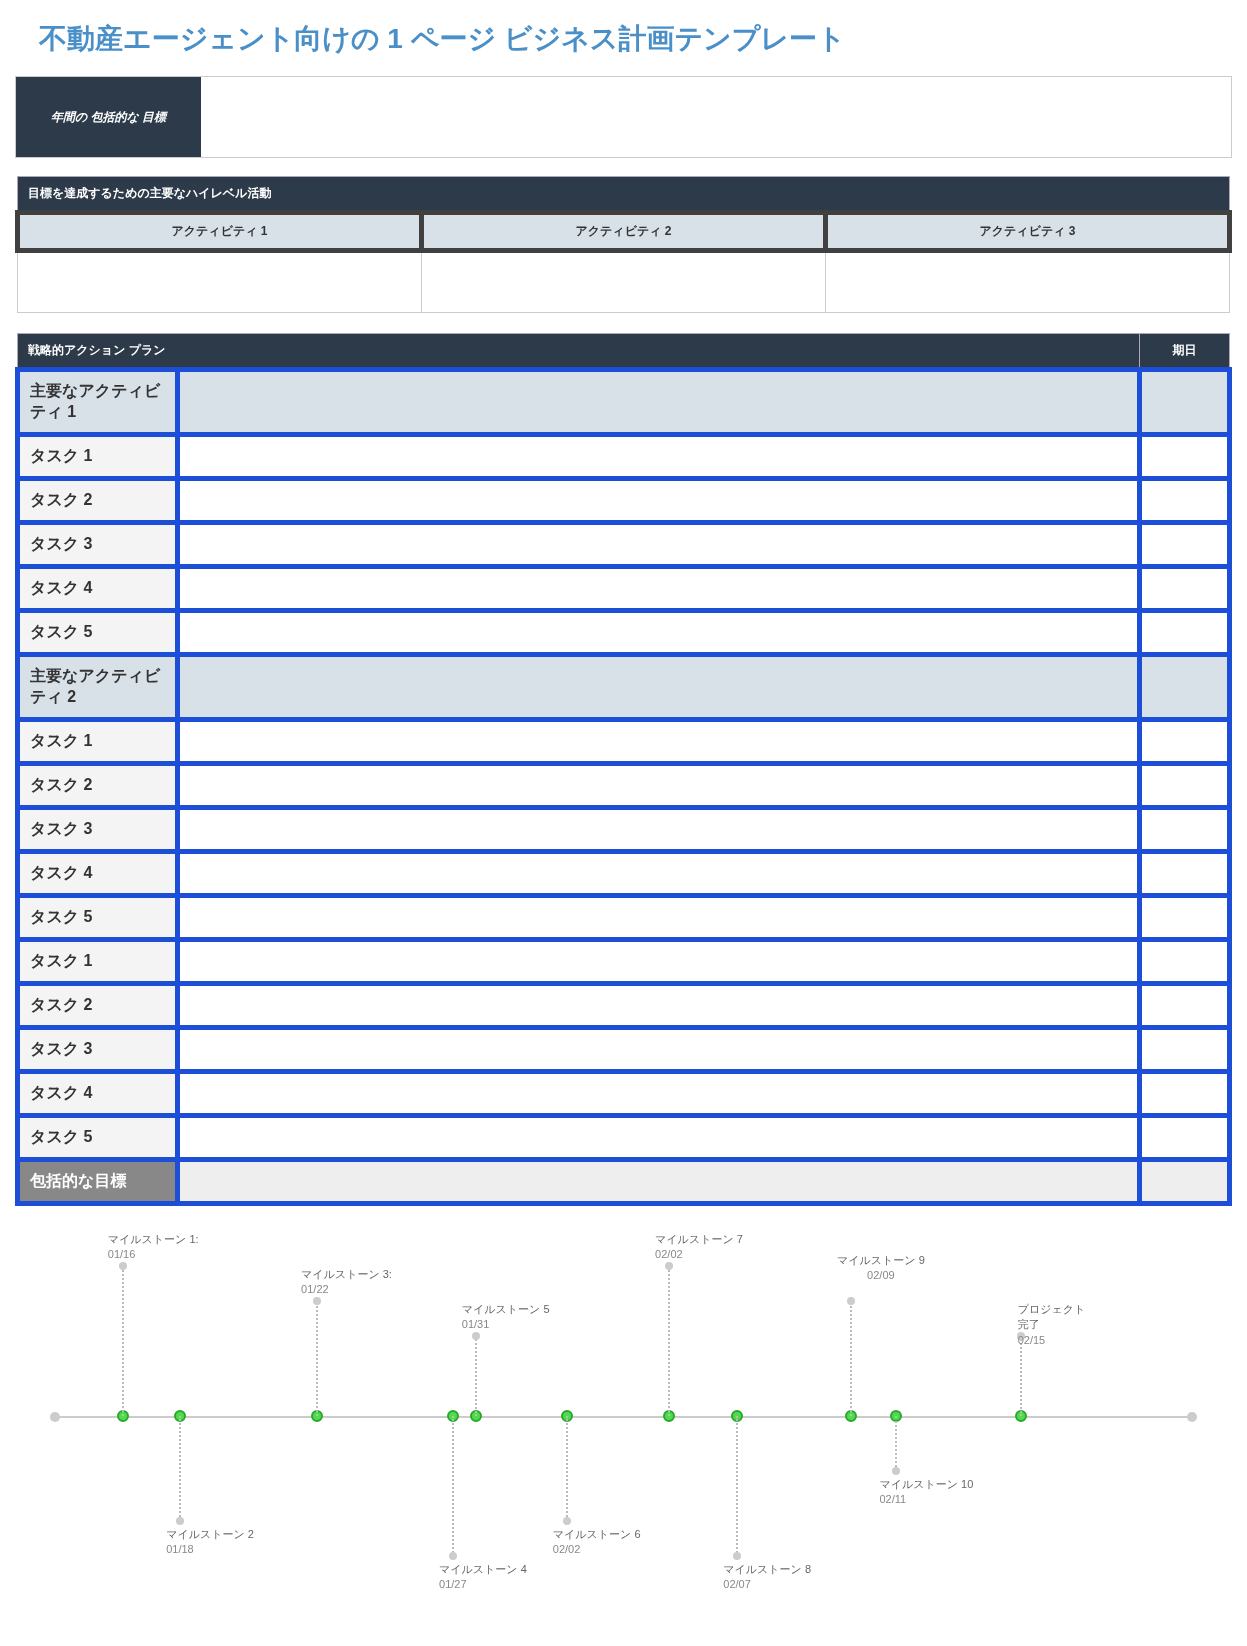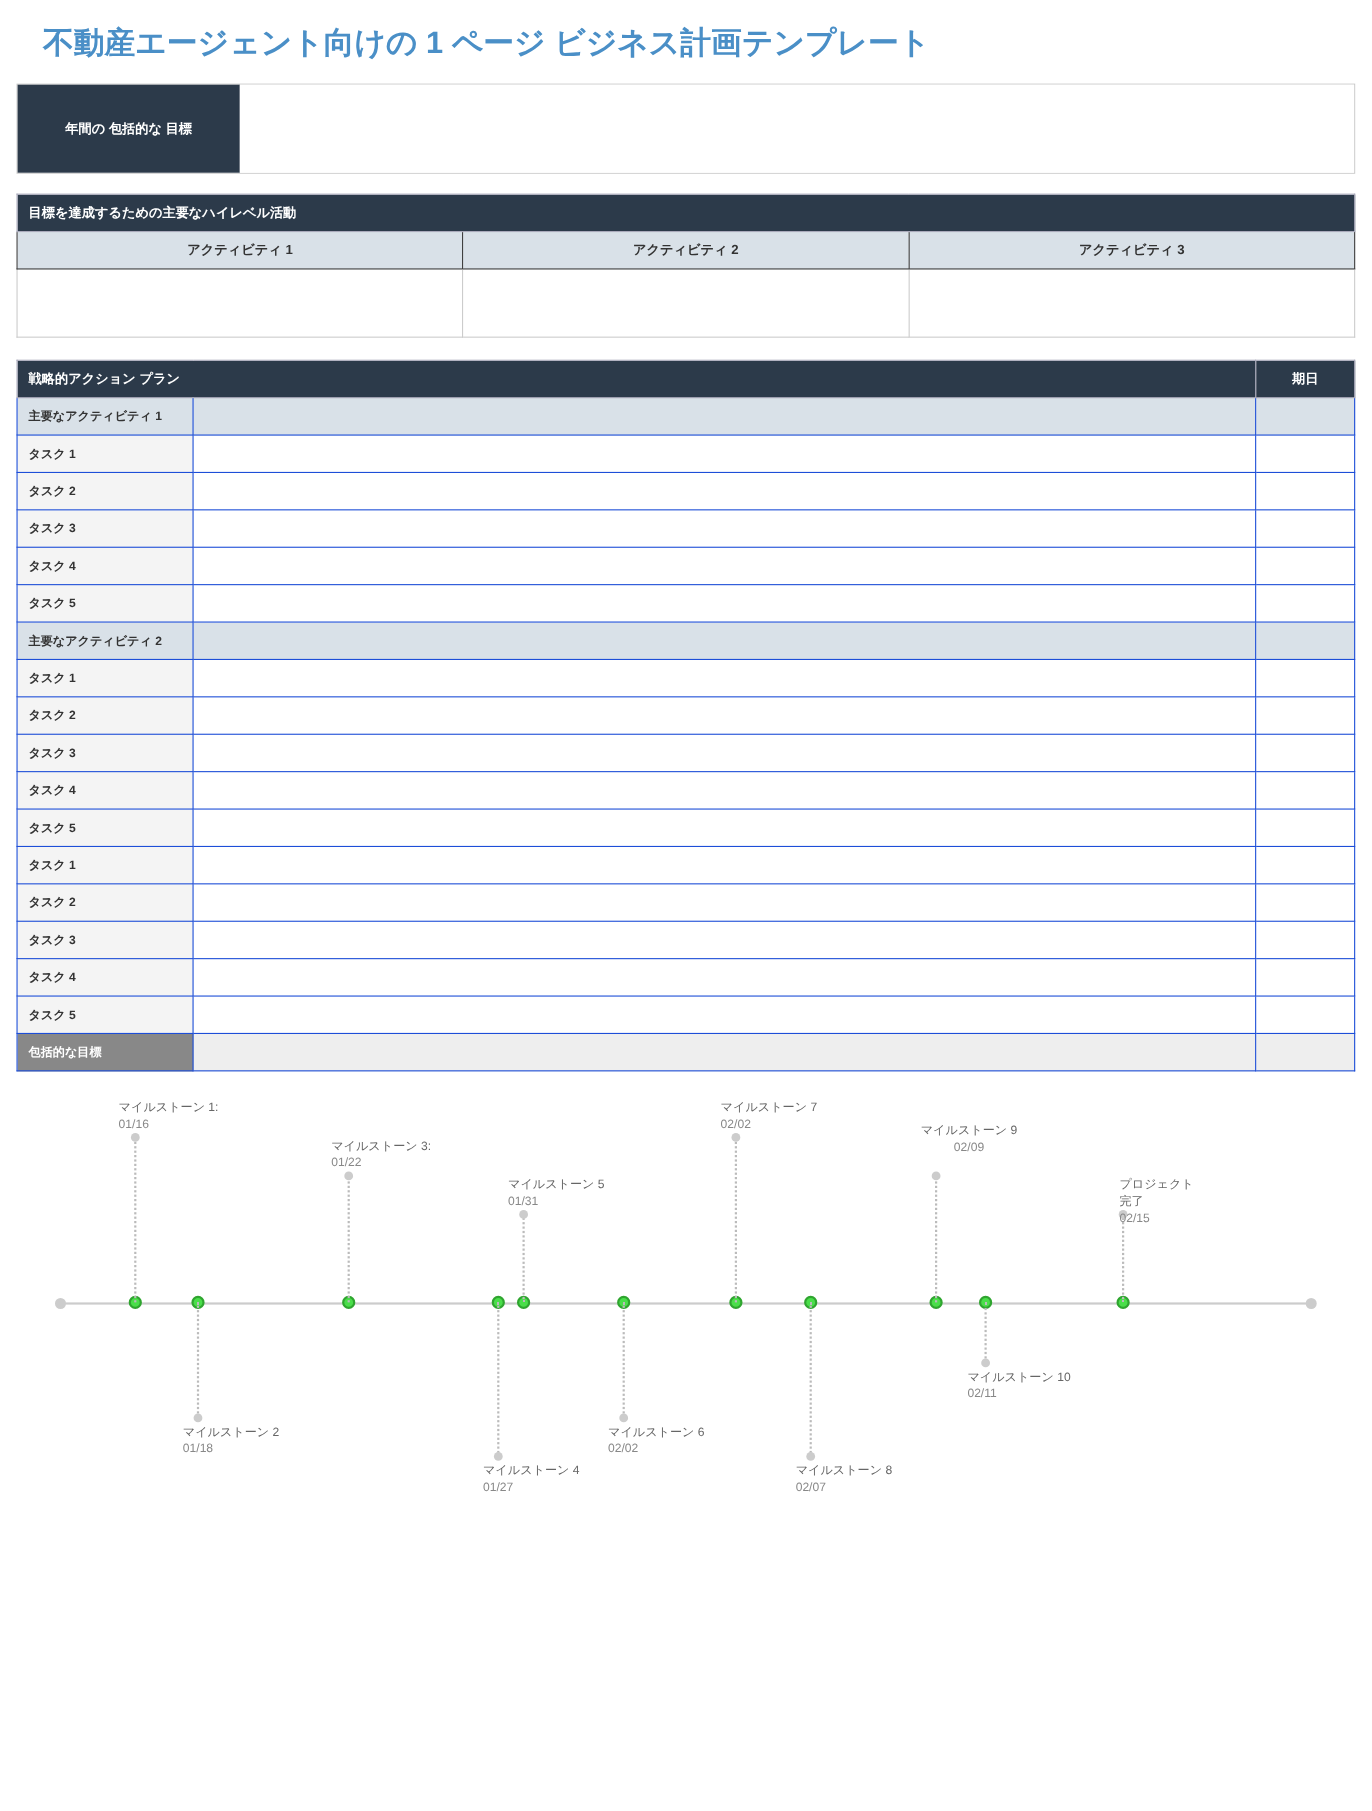--- a/index.html
+++ b/index.html
@@ -17,30 +17,31 @@
     margin-bottom: 18px;
     margin-left: 24px;
   }
   .goal-box {
     display: flex;
     border: 1px solid #ccc;
     margin-bottom: 18px;
     height: 82px;
   }
   .goal-label {
-    width: 202px;
+    width: 185px;
     background: #2c3a4a;
     color: #fff;
     font-size: 12px;
     font-weight: bold;
     display: flex;
     align-items: center;
     justify-content: center;
     text-align: center;
     padding: 10px;
+    font-style: italic;
   }
   .goal-content {
     flex: 1;
     background: #fff;
   }
 
   .activities-table {
     width: 100%;
     border-collapse: collapse;
     margin-bottom: 20px;
@@ -54,21 +55,21 @@
     padding: 8px 10px;
     border: 1px solid #aab;
   }
   .activities-table th.col-header {
     background: #d9e1e8;
     color: #333;
     font-size: 12px;
     font-weight: bold;
     text-align: center;
     padding: 8px;
-    border: 1px solid #404040;
+    border: 5px solid #404040;
   }
   .activities-table td.activity-cell {
     border: 1px solid #ccc;
     height: 62px;
     background: #fff;
   }
 
   .plan-table {
     width: 100%;
     border-collapse: collapse;
@@ -87,22 +88,22 @@
     background: #2c3a4a;
     color: #fff;
     font-size: 12px;
     font-weight: bold;
     text-align: center;
     padding: 8px 6px;
     border: 1px solid #aab;
     width: 90px;
   }
   .plan-table td {
-    border: 1px solid #1d4ed8;
-    font-size: 11px;
+    border: 5px solid #1d4ed8;
+    font-size: 16px;
     padding: 9px 10px;
   }
   .plan-table td.label-col { width: 160px; background: #f4f4f4; font-weight: bold; }
   .plan-table td.content-col { background: #fff; }
   .plan-table td.date-col { width: 90px; background: #fff; }
   .plan-table tr.activity-group td { background: #d9e1e8; font-weight: bold; }
   .plan-table tr.activity-group td.label-col { background: #d9e1e8; }
   .plan-table tr.activity-group td.content-col,
   .plan-table tr.activity-group td.date-col { background: #d9e1e8; }
   .plan-table tr.footer-row td.label-col { background: #888; color: #fff; }

